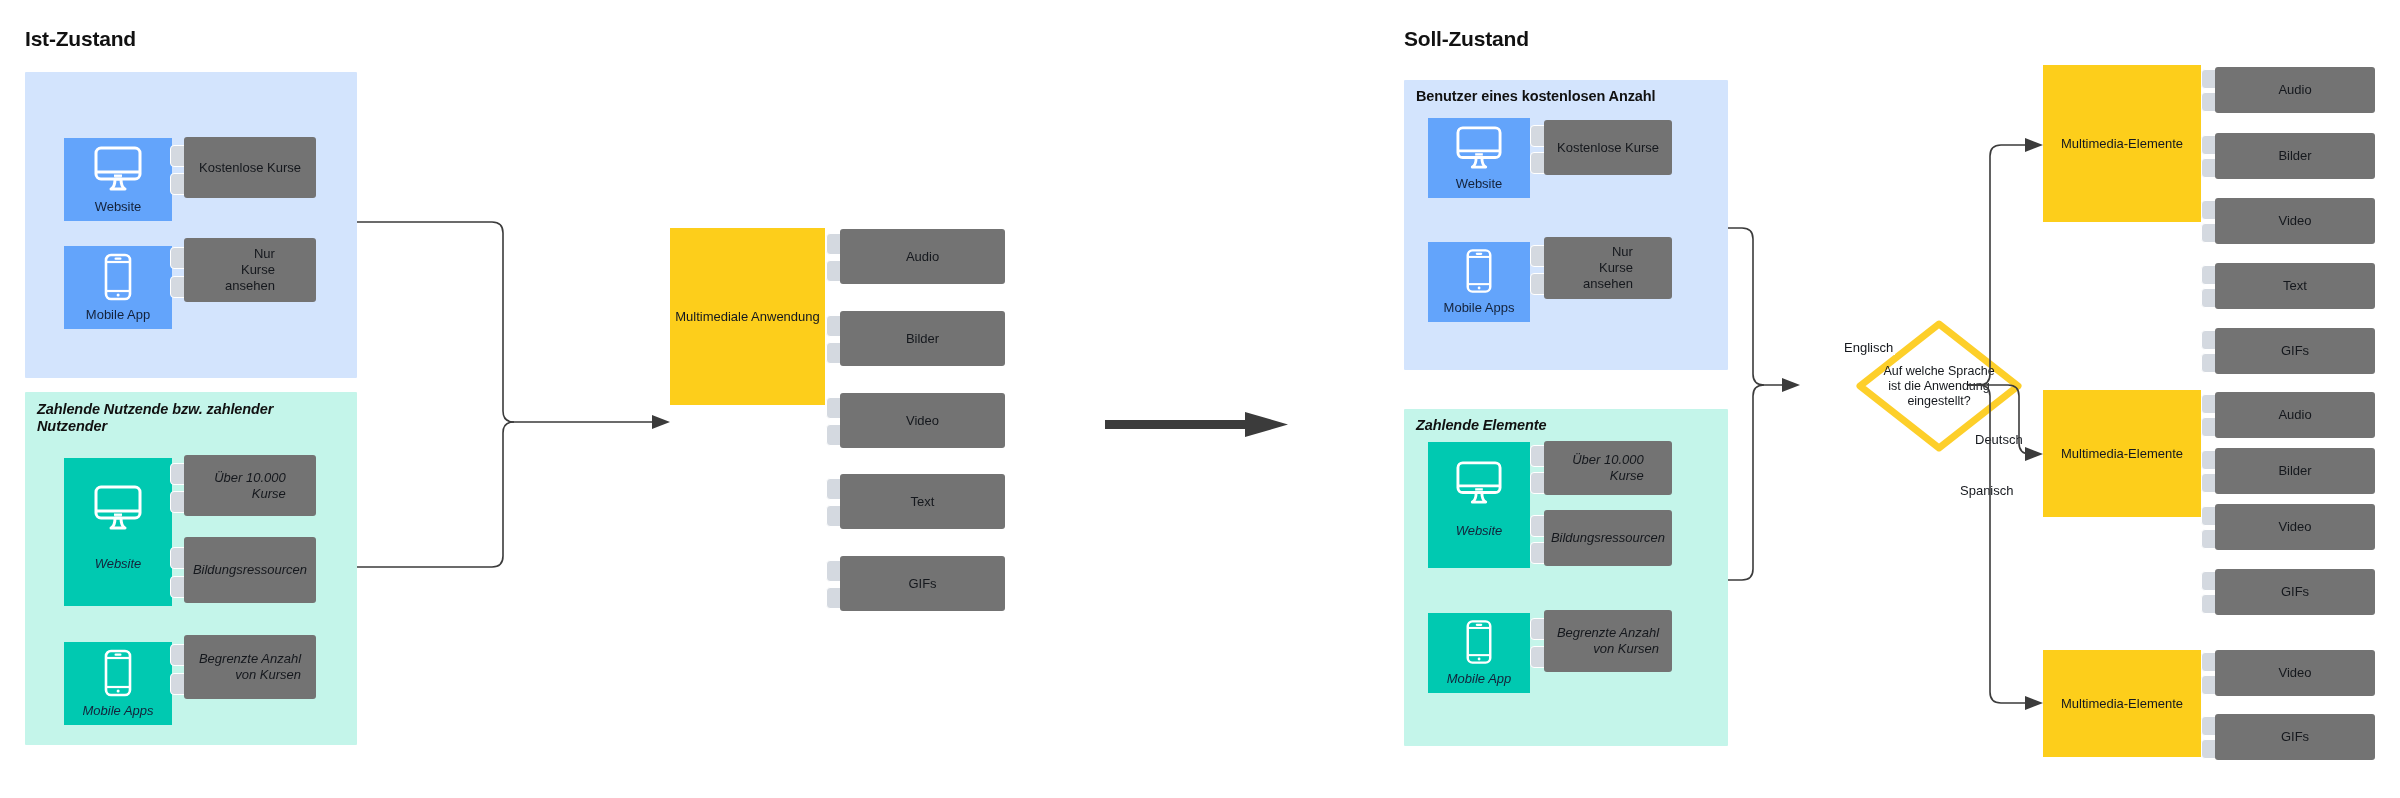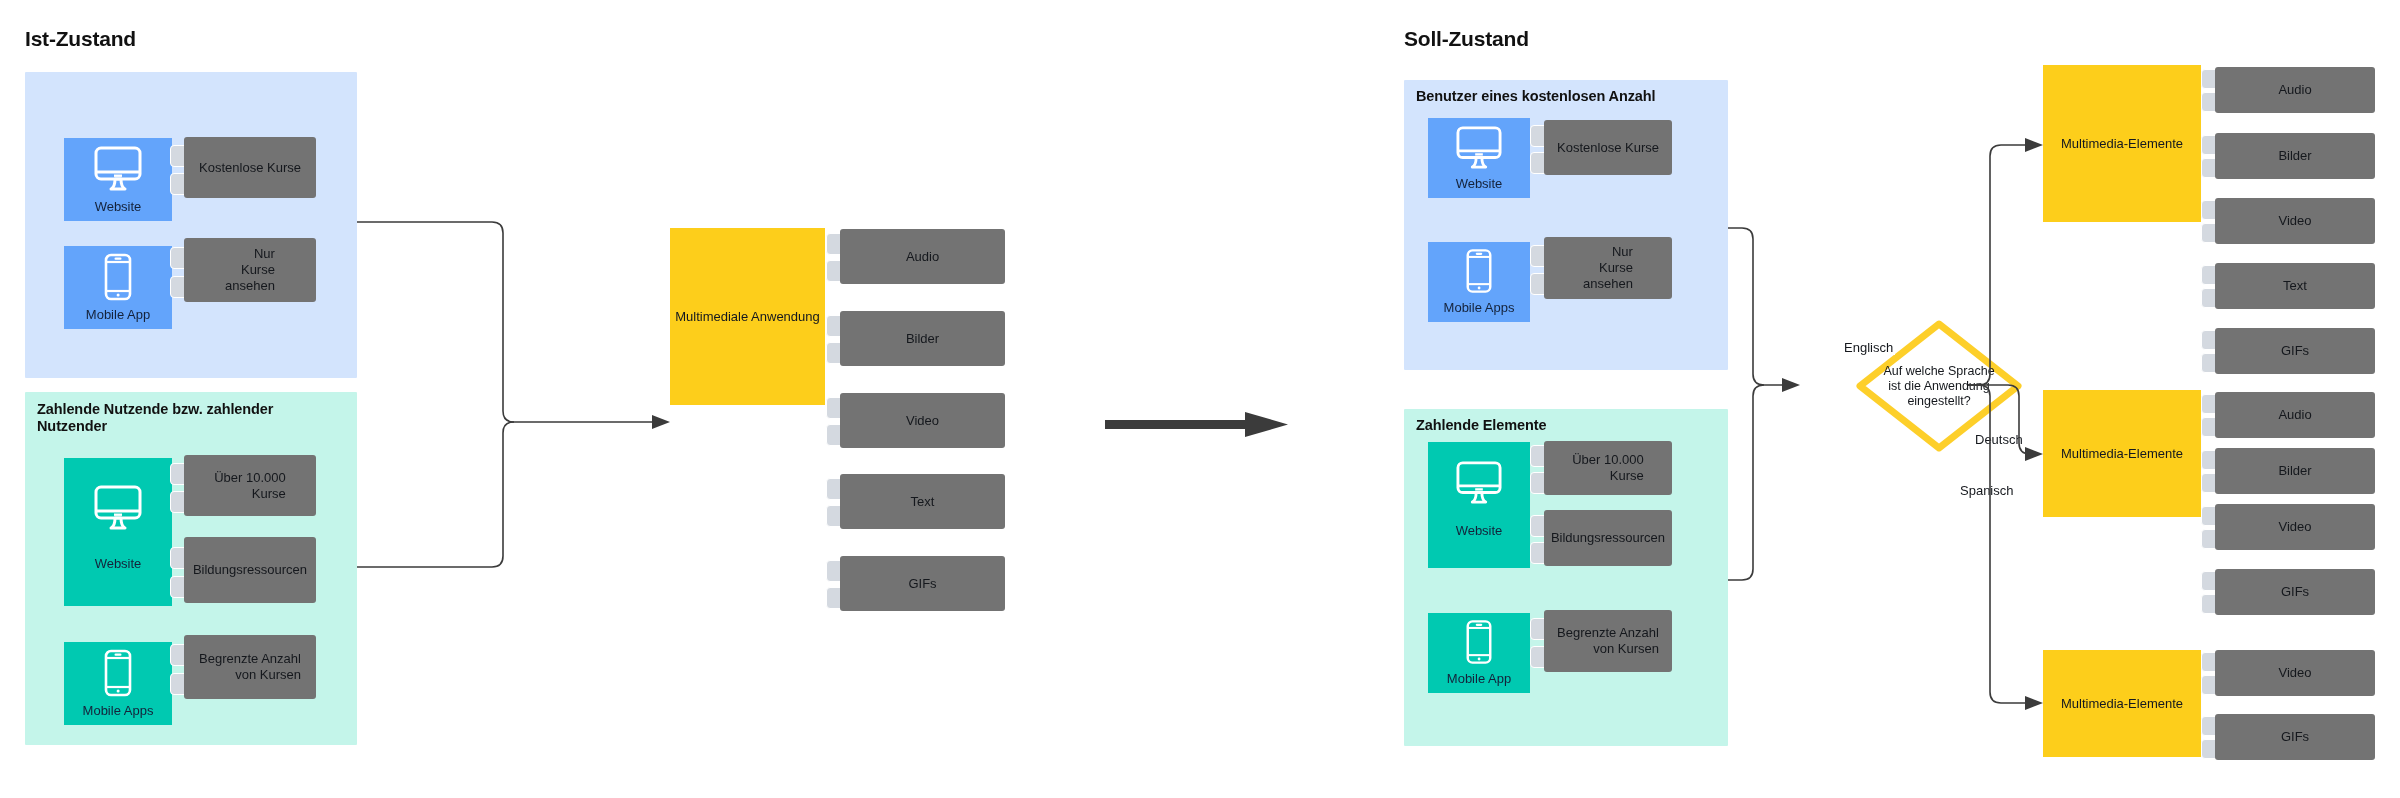--- a/index.html
+++ b/index.html
@@ -14,21 +14,21 @@
 
   
   .section-title{
     font-size:21px;font-weight:bold;letter-spacing:-.2px;color:#111;
     white-space:nowrap;
   }
 
   
   .panel{border-radius:1px;}
   .panel.blue{background:#d3e4fd;}
-  .panel.teal{background:#c4f5ea;}
+  .panel.teal{background:#c4f5ea;font-style:italic;}
   .panel-title{
     position:absolute;font-size:14.5px;font-weight:bold;color:#111;
     line-height:17px;letter-spacing:-.1px;
   }
 
   
   .tile{display:flex;flex-direction:column;align-items:center;justify-content:space-between;}
   .tile.blue{background:#63a4fb;}
   .tile.teal{background:#00c9b1;}
   .tile .tile-label{

